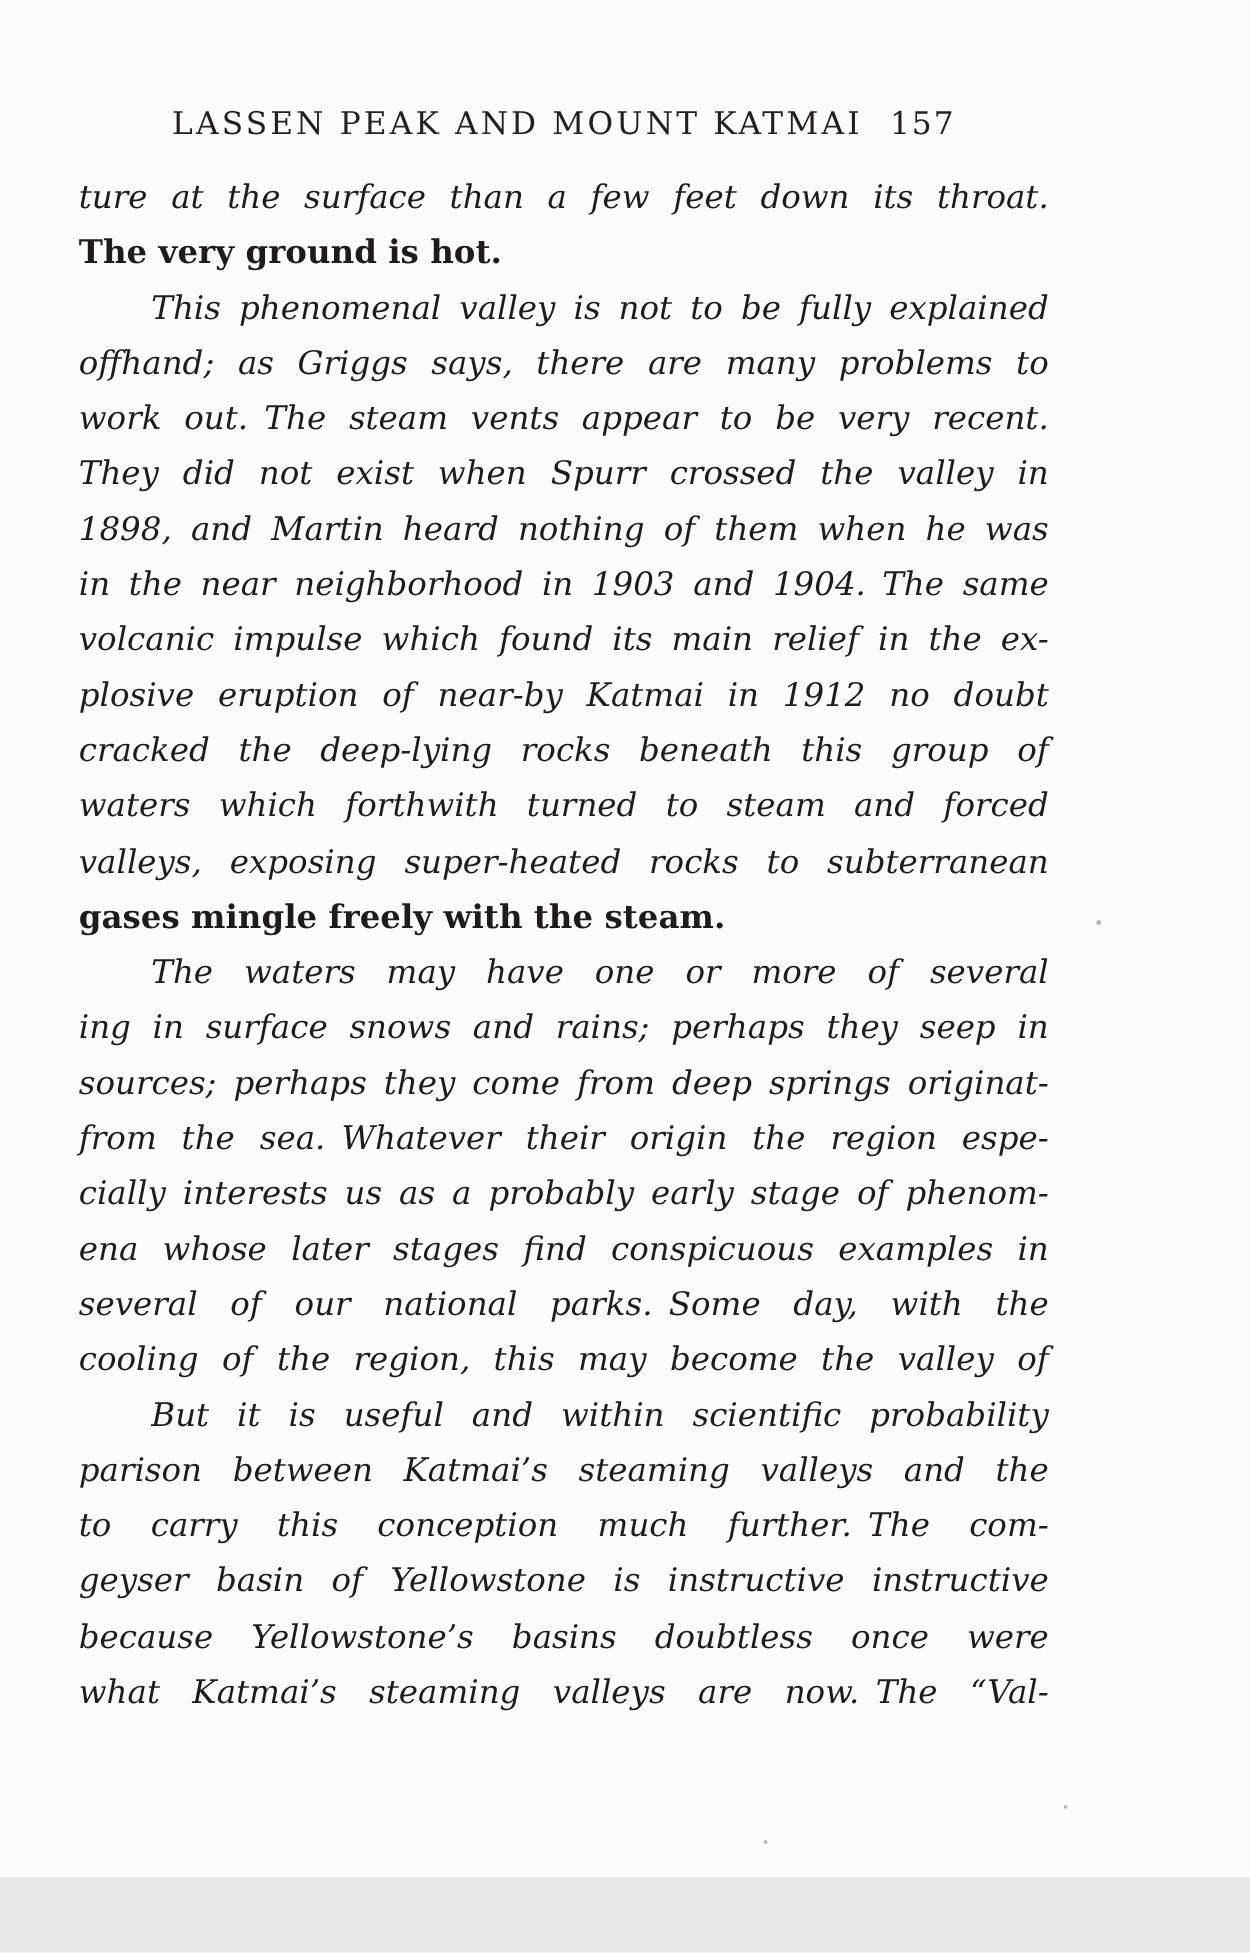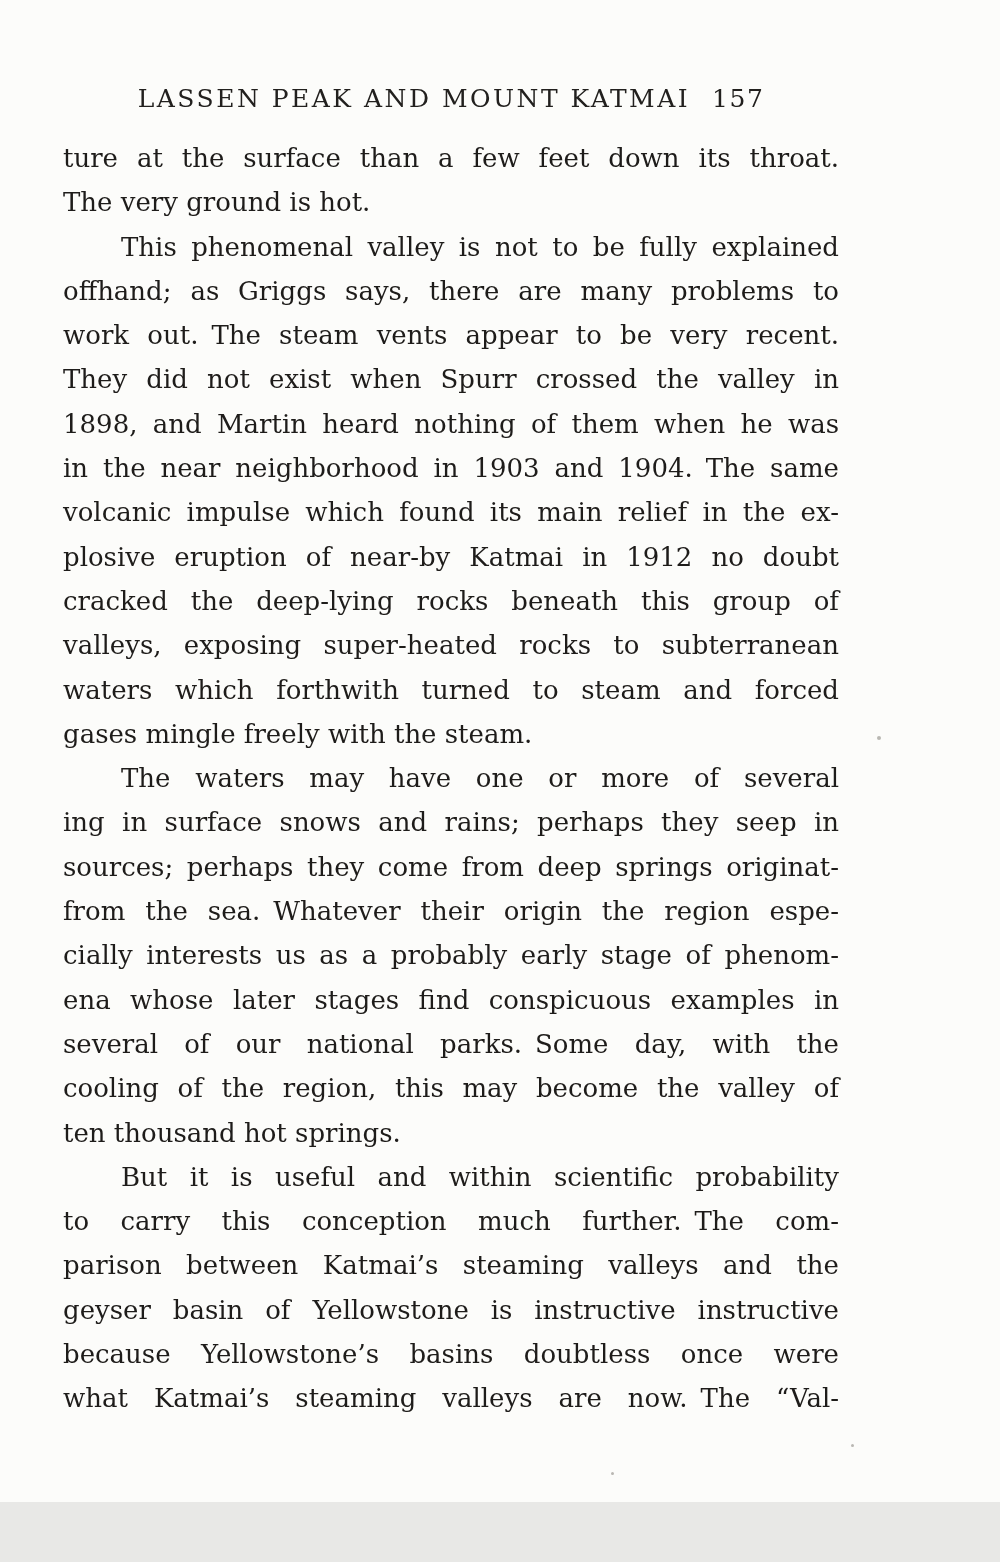--- a/index.html
+++ b/index.html
@@ -39,23 +39,25 @@
     width: 776px;
     font-size: 26px;
     line-height: 44.3px;
   }
   .line {
     white-space: normal;
   }
   .line.just {
     text-align: justify;
     text-align-last: justify;
+    font-style: italic;
   }
   .line.left {
     text-align: left;
+    font-weight: bold;
   }
   .line.indent {
     text-indent: 58px;
   }
   .speck {
     position: absolute;
     background: #b9b7b2;
     border-radius: 50%;
   }
 </style>
@@ -73,35 +75,34 @@
       <div class="line left">The very ground is hot.</div>
       <div class="line just indent">This phenomenal valley is not to be fully explained</div>
       <div class="line just">offhand; as Griggs says, there are many problems to</div>
       <div class="line just">work out. The steam vents appear to be very recent.</div>
       <div class="line just">They did not exist when Spurr crossed the valley in</div>
       <div class="line just">1898, and Martin heard nothing of them when he was</div>
       <div class="line just">in the near neighborhood in 1903 and 1904. The same</div>
       <div class="line just">volcanic impulse which found its main relief in the ex-</div>
       <div class="line just">plosive eruption of near-by Katmai in 1912 no doubt</div>
       <div class="line just">cracked the deep-lying rocks beneath this group of</div>
+      <div class="line just">waters which forthwith turned to steam and forced</div>
       <div class="line just">valleys, exposing super-heated rocks to subterranean</div>
-      <div class="line just">waters which forthwith turned to steam and forced</div>
       <div class="line left">gases mingle freely with the steam.</div>
       <div class="line just indent">The waters may have one or more of several</div>
       <div class="line just">ing in surface snows and rains; perhaps they seep in</div>
       <div class="line just">sources; perhaps they come from deep springs originat-</div>
       <div class="line just">from the sea. Whatever their origin the region espe-</div>
       <div class="line just">cially interests us as a probably early stage of phenom-</div>
       <div class="line just">ena whose later stages find conspicuous examples in</div>
       <div class="line just">several of our national parks. Some day, with the</div>
       <div class="line just">cooling of the region, this may become the valley of</div>
-      <div class="line left">ten thousand hot springs.</div>
       <div class="line just indent">But it is useful and within scientific probability</div>
+      <div class="line just">parison between Katmai’s steaming valleys and the</div>
       <div class="line just">to carry this conception much further. The com-</div>
-      <div class="line just">parison between Katmai’s steaming valleys and the</div>
       <div class="line just">geyser basin of Yellowstone is instructive instructive</div>
       <div class="line just">because Yellowstone’s basins doubtless once were</div>
       <div class="line just">what Katmai’s steaming valleys are now. The “Val-</div>
     </div>
 
   <div class="speck" style="left:877px; top:736px; width:4px; height:4px;"></div>
   <div class="speck" style="left:851px; top:1444px; width:3px; height:3px;"></div>
   <div class="speck" style="left:611px; top:1472px; width:3px; height:3px;"></div>
 
 </div>

